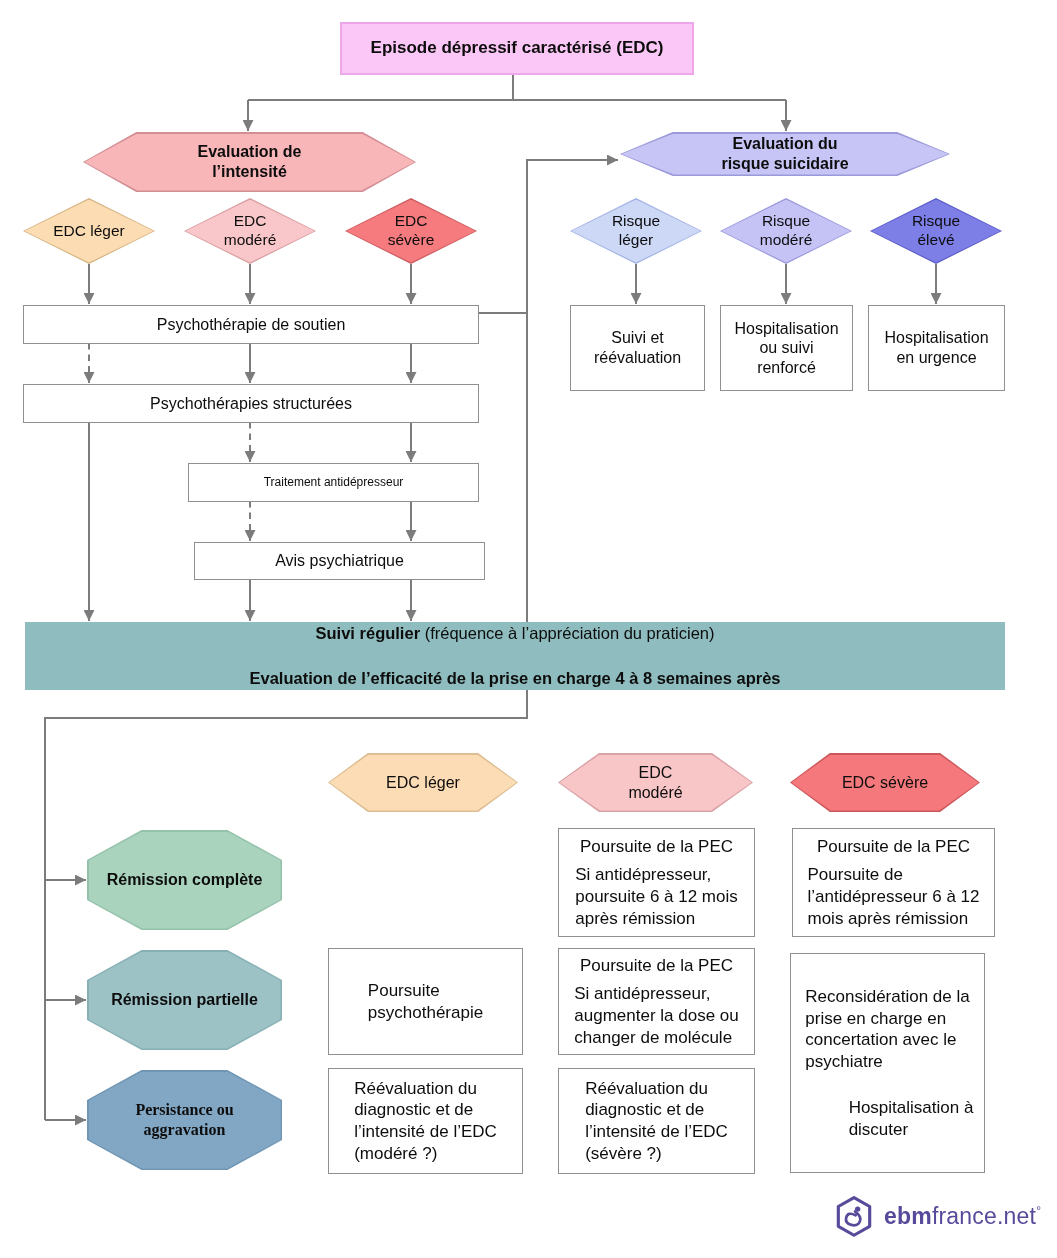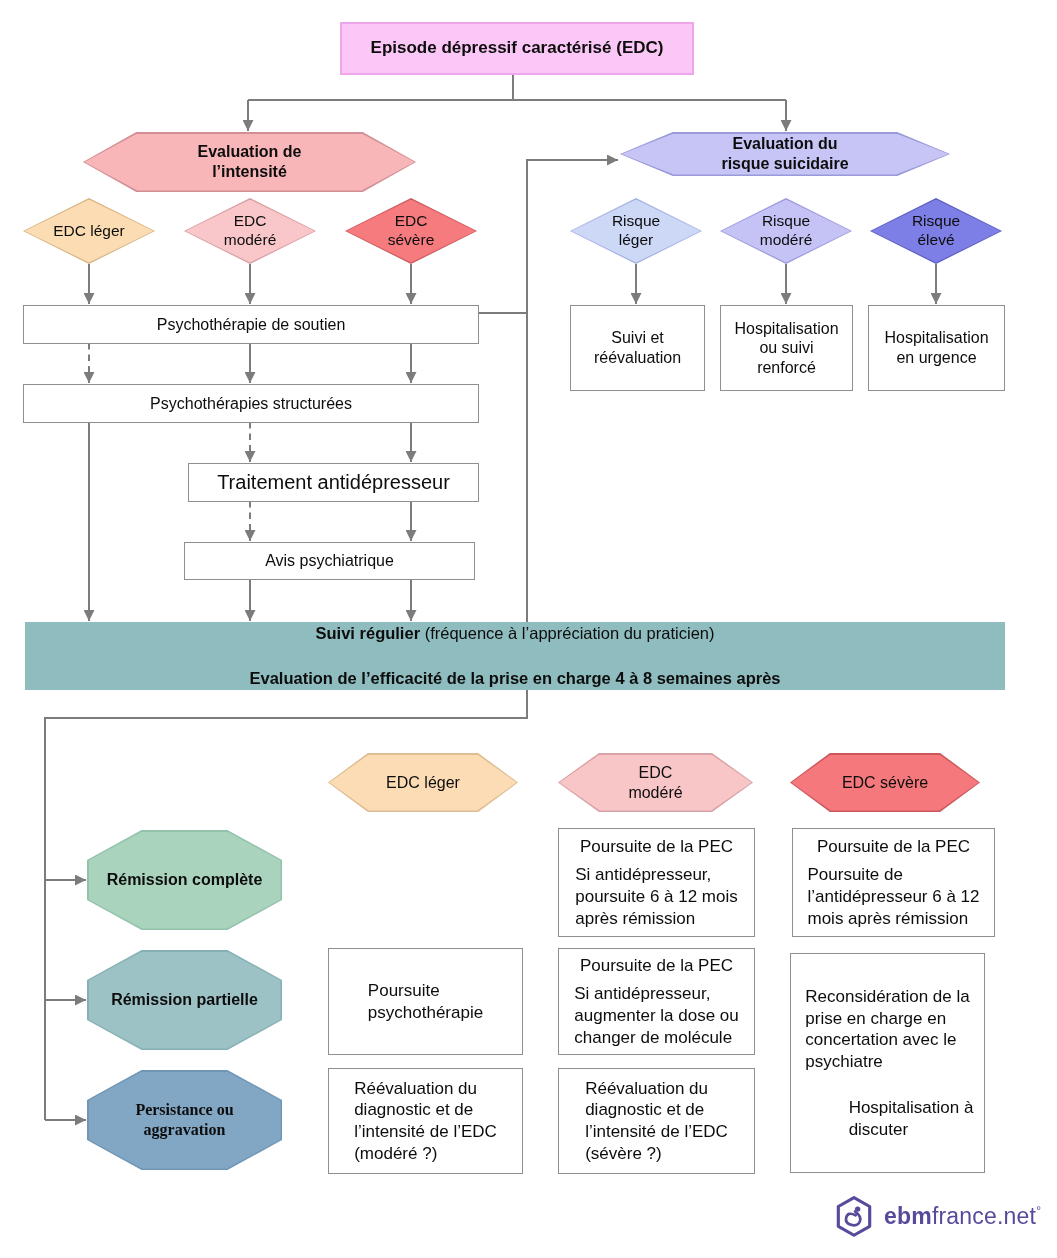--- a/index.html
+++ b/index.html
@@ -107,23 +107,23 @@
 sévère</div>
   </div>
 
   <div class="node whitebox" style="left:23px;top:305px;width:454px;height:37px;">
     <div class="txt" style="font-size:16px;">Psychothérapie de soutien</div>
   </div>
   <div class="node whitebox" style="left:23px;top:384px;width:454px;height:37px;">
     <div class="txt" style="font-size:16px;">Psychothérapies structurées</div>
   </div>
   <div class="node whitebox" style="left:188px;top:463px;width:289px;height:37px;">
-    <div class="txt" style="font-size:20px;">Traitement antidépresseur</div>
-  </div>
-  <div class="node whitebox" style="left:184px;top:542px;width:289px;height:36px;">
+    <div class="txt" style="font-size:12px;">Traitement antidépresseur</div>
+  </div>
+  <div class="node whitebox" style="left:194px;top:542px;width:289px;height:36px;">
     <div class="txt" style="font-size:16px;">Avis psychiatrique</div>
   </div>
 
   <div class="node hexwide" style="left:620px;top:132px;width:330px;height:44px;--fill:#c6c5f5;--edge:#9a99d9;">
     <div class="shape-edge"></div>
     <div class="shape-fill"></div>
     <div class="txt">Evaluation du
 risque suicidaire</div>
   </div>
 

